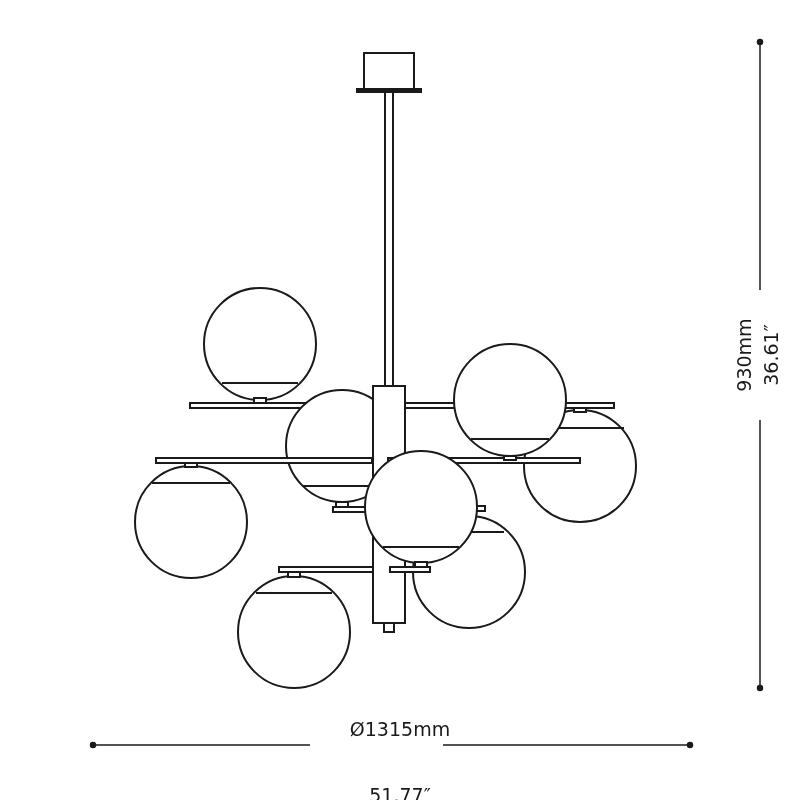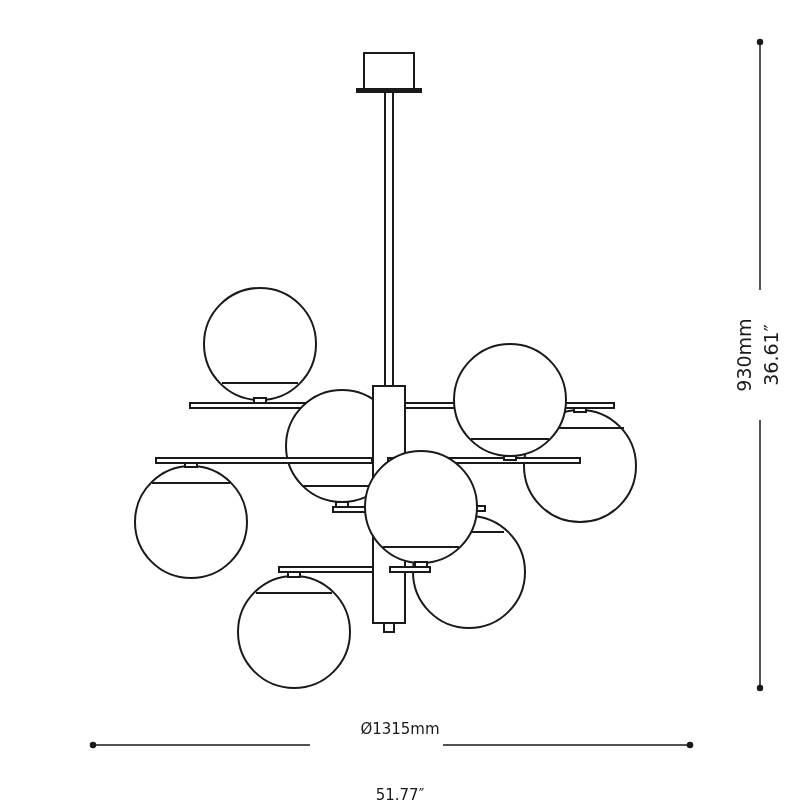--- a/index.html
+++ b/index.html
@@ -1,18 +1,18 @@
 <!DOCTYPE html>
 <html><head>
 <meta charset="utf-8">
 <style>
   html, body { margin:0; padding:0; background:#ffffff; }
   body { width:800px; height:800px; position:relative; overflow:hidden; font-family:"DejaVu Sans", sans-serif; }
   #drawing { position:absolute; left:0; top:0; }
-  .label { position:absolute; color:#1a1a1a; font-size:15px; line-height:22px; white-space:nowrap; }
+  .label { position:absolute; color:#1a1a1a; font-size:19px; line-height:22px; white-space:nowrap; }
   #width-mm { left:0; width:800px; text-align:center; top:718px; }
   #width-in { left:0; width:800px; text-align:center; top:784px; }
   .vlabel { position:absolute; font-size:19px; color:#1a1a1a; transform-origin:center center; transform:rotate(-90deg); white-space:nowrap; text-align:center; width:100px; height:22px; line-height:22px; }
   #height-mm { left:694px; top:344px; }
   #height-in { left:721px; top:344px; }
 </style>
 </head>
 <body>
 
 <svg id="drawing" width="800" height="800" viewBox="0 0 800 800" xmlns="http://www.w3.org/2000/svg" fill="#ffffff" stroke="#1a1a1a" stroke-width="2">

